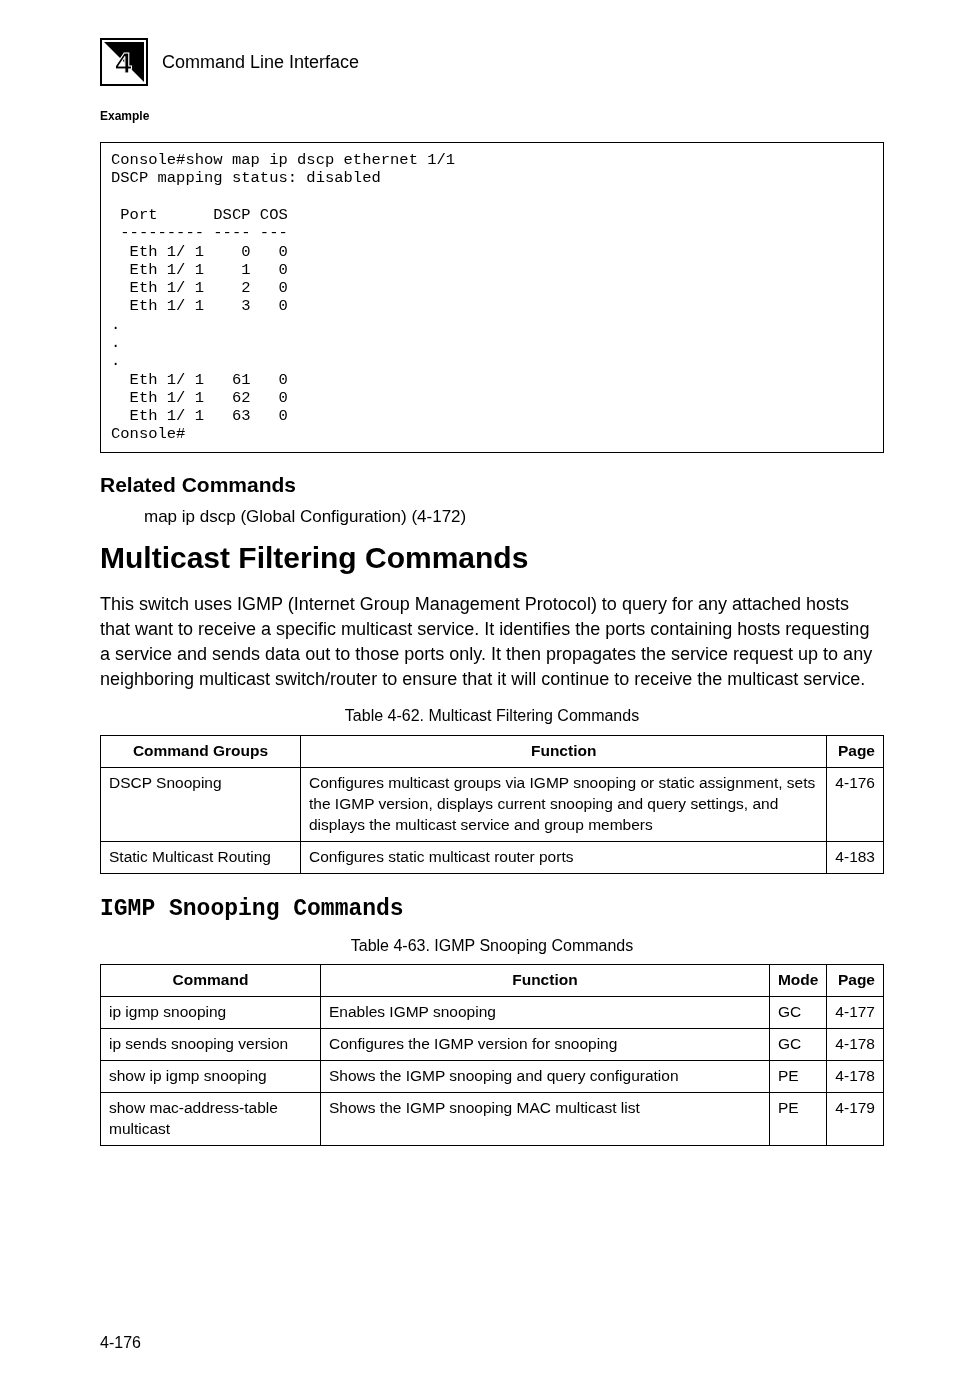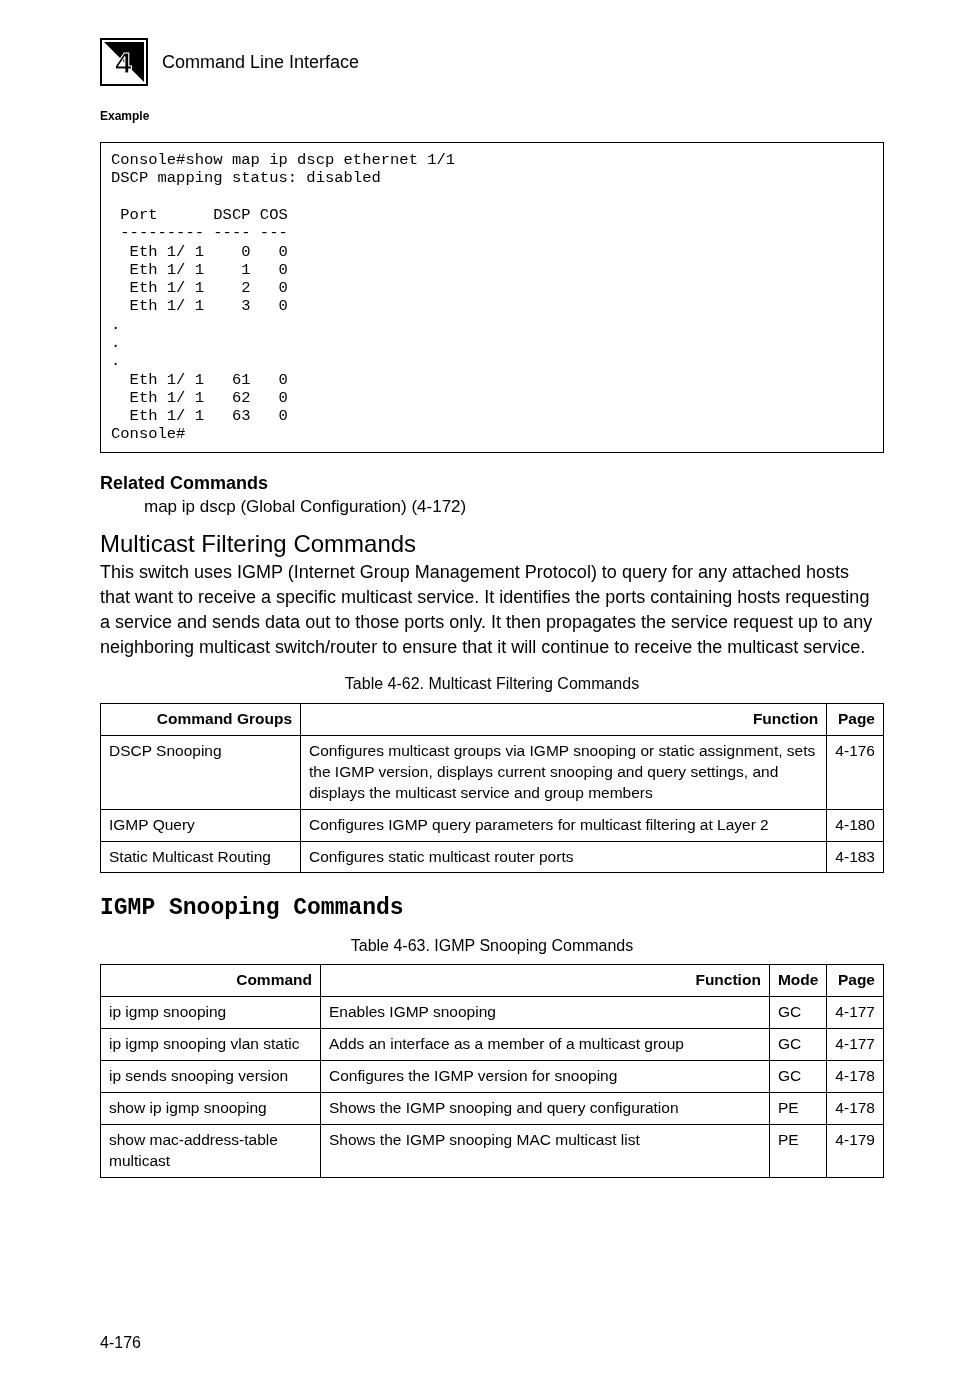--- a/index.html
+++ b/index.html
@@ -20,29 +20,29 @@
   .h-example { font-weight: bold; font-size: 12px; margin-bottom: 18px; }
   .code-box {
     border: 1px solid #000;
     padding: 8px 24px 8px 10px;
     font-family: "Courier New", monospace;
     font-size: 15.5px;
     white-space: pre;
     line-height: 1.18;
     margin-bottom: 18px;
   }
-  .h-related { font-weight: bold; font-size: 18px; }
+  .h-related { font-weight: bold; font-size: 21px; margin-bottom: 6px; }
   .related-block { margin-left: 44px; margin-bottom: 8px; }
   .related-block div { line-height: 1.45; }
-  h1 { font-size: 24px; font-weight: normal; margin-bottom: 0; }
+  h1 { font-size: 30px; font-weight: bold; margin-bottom: 14px; }
   .body-para { font-size: 18px; line-height: 1.38; margin-bottom: 14px; }
   .table-caption { text-align: center; font-weight: normal; font-size: 16px; margin: 6px 0 8px; }
   table { border-collapse: collapse; width: 100%; font-size: 15.5px; margin-bottom: 20px; }
   table th, table td { border: 1px solid #000; padding: 5px 8px; vertical-align: top; }
-  table th { text-align: right; font-weight: bold; background: #fff; }
+  table th { text-align: center; font-weight: bold; background: #fff; }
   table td.page, table th.page { text-align: right; white-space: nowrap; width: 54px; }
   table td.mode, table th.mode { width: 54px; }
   .col-cmd-grp { width: 200px; }
   .col-cmd { width: 220px; }
   h2 { font-size: 23px; font-weight: bold; margin: 6px 0 10px; font-family: Liberation Mono, monospace; }
   .page-num { position: absolute; bottom: 34px; left: 100px; font-size: 16px; }
 </style>
 </head>
 <body>
 
@@ -94,25 +94,20 @@
       <th class="page">Page</th>
     </tr>
   </thead>
   <tbody>
     <tr>
       <td>DSCP Snooping</td>
       <td>Configures multicast groups via IGMP snooping or static assignment, sets the IGMP version, displays current snooping and query settings, and displays the multicast service and group members</td>
       <td class="page">4-176</td>
     </tr>
     <tr>
-      <td>IGMP Query</td>
-      <td>Configures IGMP query parameters for multicast filtering at Layer 2</td>
-      <td class="page">4-180</td>
-    </tr>
-    <tr>
       <td>Static Multicast Routing</td>
       <td>Configures static multicast router ports</td>
       <td class="page">4-183</td>
     </tr>
   </tbody>
 </table>
 
 <h2>IGMP Snooping Commands</h2>
 
 <div class="table-caption">Table 4-63.   IGMP Snooping Commands</div>
@@ -126,26 +121,20 @@
     </tr>
   </thead>
   <tbody>
     <tr>
       <td>ip igmp snooping</td>
       <td>Enables IGMP snooping</td>
       <td class="mode">GC</td>
       <td class="page">4-177</td>
     </tr>
     <tr>
-      <td>ip igmp snooping vlan static</td>
-      <td>Adds an interface as a member of a multicast group</td>
-      <td class="mode">GC</td>
-      <td class="page">4-177</td>
-    </tr>
-    <tr>
       <td>ip sends snooping version</td>
       <td>Configures the IGMP version for snooping</td>
       <td class="mode">GC</td>
       <td class="page">4-178</td>
     </tr>
     <tr>
       <td>show ip igmp snooping</td>
       <td>Shows the IGMP snooping and query configuration</td>
       <td class="mode">PE</td>
       <td class="page">4-178</td>

